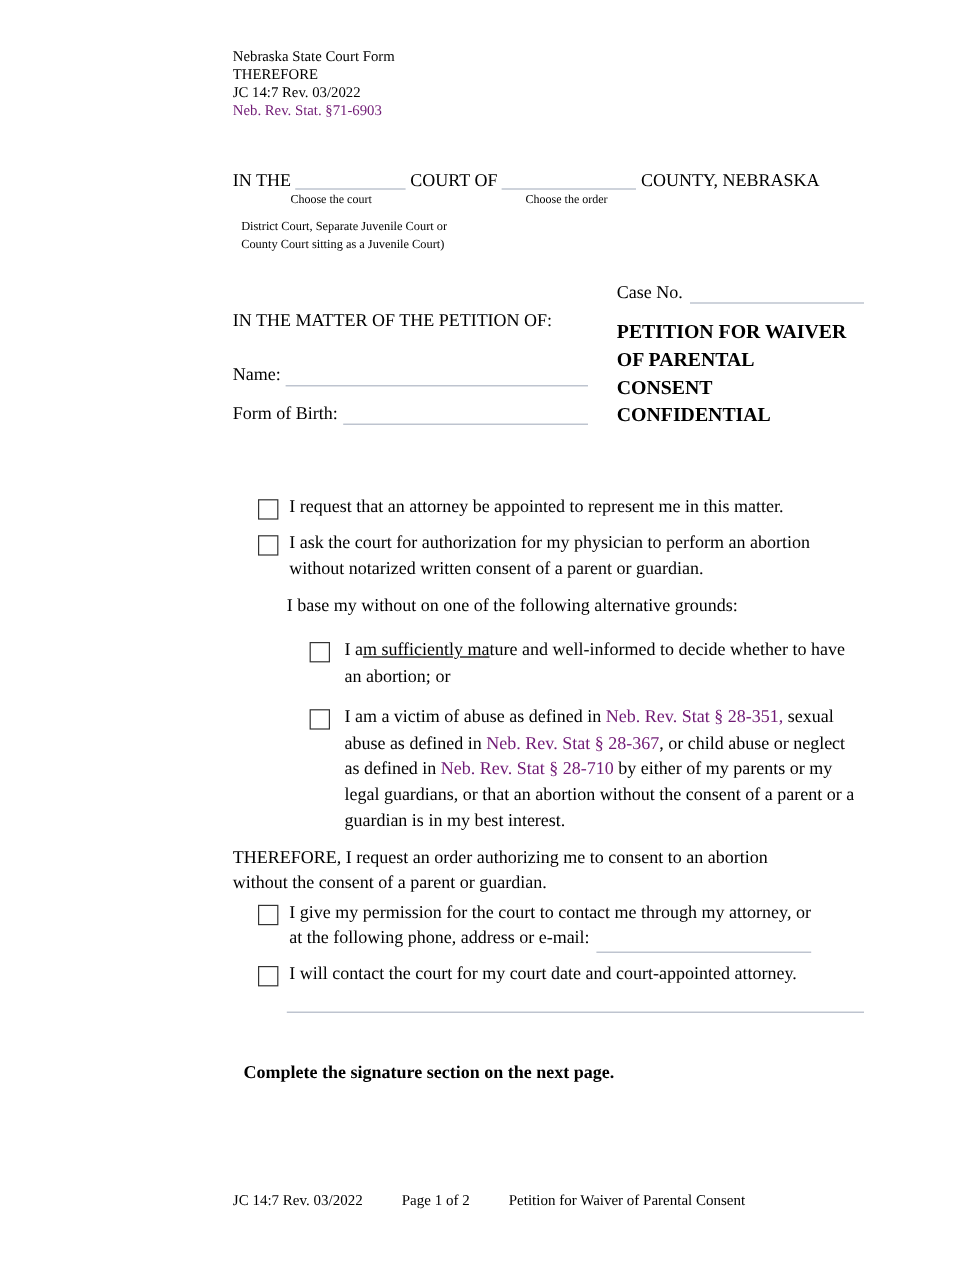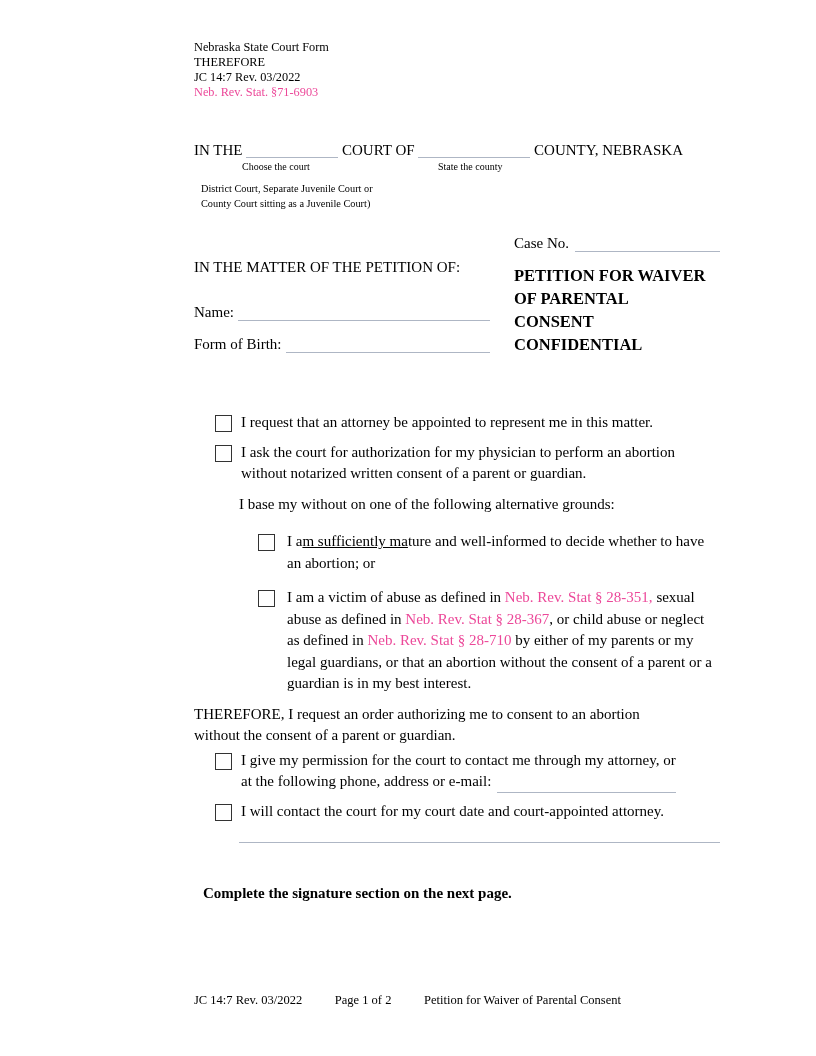--- a/index.html
+++ b/index.html
@@ -10,21 +10,21 @@
     background: #ffffff;
     font-family: "Liberation Serif", "DejaVu Serif", serif;
     font-size: 15px;
     color: #000000;
     overflow: hidden;
     border-radius: 28px;
   }
   .content { position: absolute; left: 145px; top: 40px; width: 526px; }
 
   .form-info { font-size: 12.3px; line-height: 15px; }
-  .link { color: #ec4899; }
+  .link { color: #701a75; }
 
   .blank { display: inline-block; border-bottom: 1px solid #aeb6c4; height: 15px; }
 
   .court-line { position: relative; margin-top: 42px; white-space: nowrap; }
   .court-line .blank { vertical-align: -3px; }
   .blank-court { width: 92px; }
   .blank-county { width: 112px; }
   .hint { position: absolute; top: 19px; font-size: 10px; }
   .hint-court { left: 48px; }
   .hint-county { left: 244px; }
@@ -85,21 +85,21 @@
       <div class="link">Neb. Rev. Stat. §71-6903</div>
     </div>
 
     <div class="court-line">
       <span>IN THE</span>
       <span class="blank blank-court"></span>
       <span>COURT OF</span>
       <span class="blank blank-county"></span>
       <span>COUNTY, NEBRASKA</span>
       <span class="hint hint-court">Choose the court</span>
-      <span class="hint hint-county">State the county</span>
+      <span class="hint hint-county">Choose the order</span>
     </div>
 
     <div class="court-notes">
       <div>District Court, Separate Juvenile Court or</div>
       <div>County Court sitting as a Juvenile Court)</div>
     </div>
 
     <div class="case-row">
       <div class="left-col">
         <div>IN THE MATTER OF THE PETITION OF:</div>

